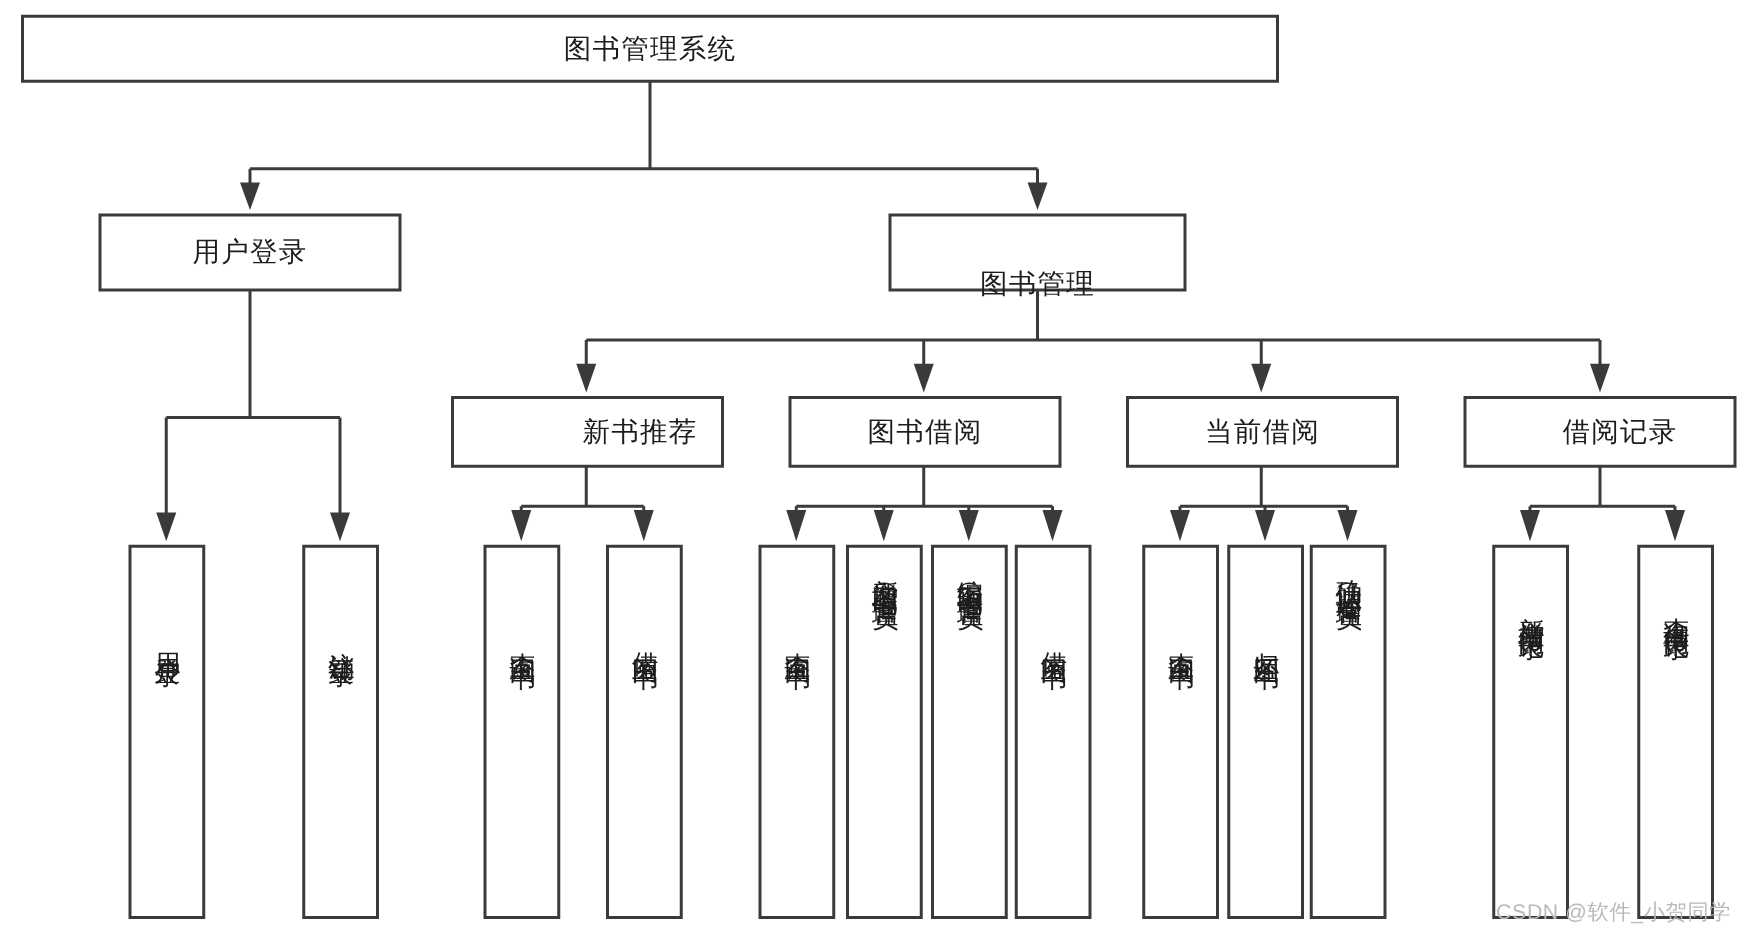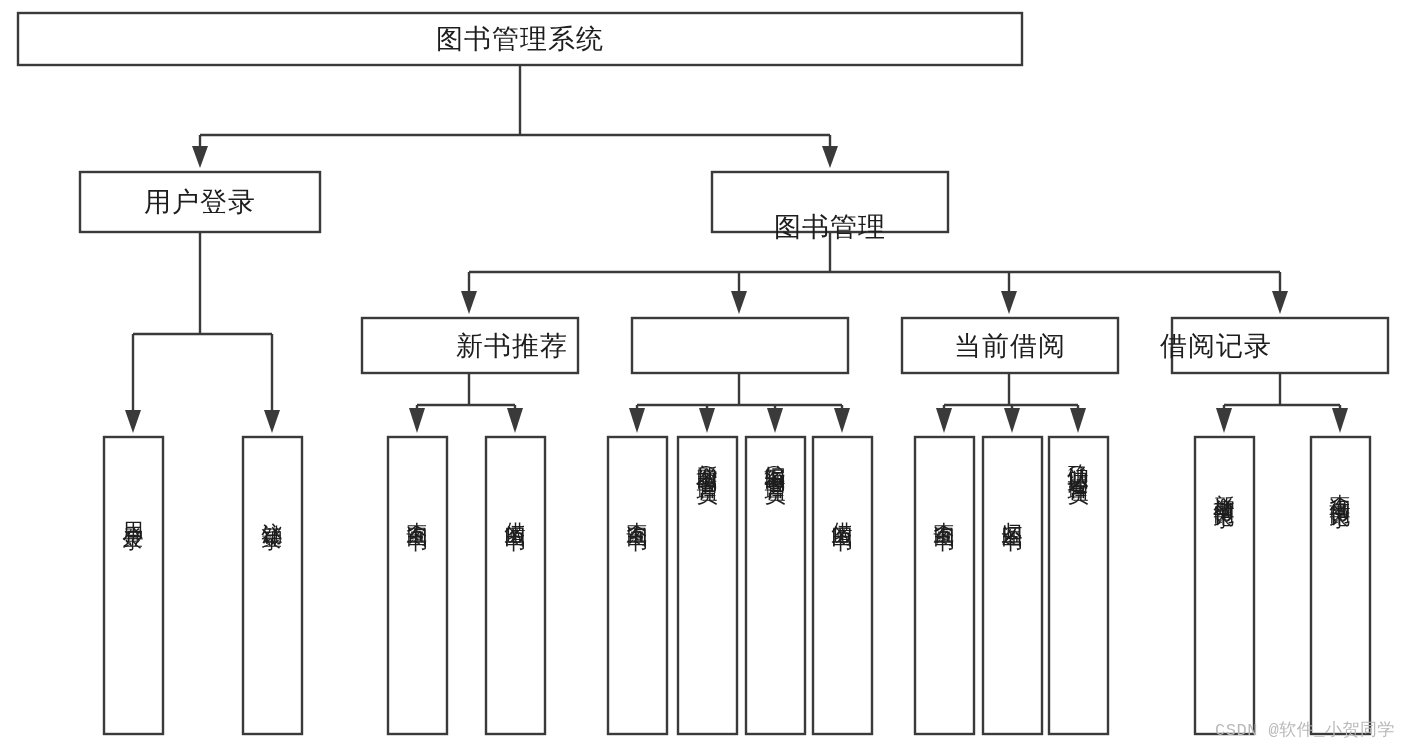--- a/index.html
+++ b/index.html
@@ -62,30 +62,30 @@
   }
   .hlabel-wrap {
     position: absolute;
     display: flex;
     align-items: center;
     justify-content: center;
     pointer-events: none;
   }
   .hlabel-text {
     font-family: Liberation Mono, monospace;
-    font-size: 27px;
+    font-size: 22px;
     color: #1d1d1d;
     letter-spacing: 1px;
     white-space: nowrap;
   }
   #watermark {
     position: absolute;
-    right: 10px;
+    right: 20px;
     bottom: 6px;
-    font-family: Liberation Mono, monospace;
+    font-family: Liberation Sans, sans-serif;
     font-size: 17px;
     color: #b9b9b9;
     white-space: nowrap;
     letter-spacing: 0.5px;
   }
 </style>
 </head>
 <body>
 
 <div id="diagram-root">
@@ -201,24 +201,27 @@
   <div class="hlabel-wrap" style="left:80px; top:172px; width:240px; height:60px;">
     <span class="hlabel-text">用户登录</span>
   </div>
   <div class="hlabel-wrap" style="left:712px; top:172px; width:236px; height:60px;margin-top:25px;">
     <span class="hlabel-text">图书管理</span>
   </div>
 
   <div class="hlabel-wrap" style="left:362px; top:318px; width:216px; height:55px;margin-left:42px;">
     <span class="hlabel-text">新书推荐</span>
   </div>
+  <div class="hlabel-wrap" style="left:632px; top:318px; width:216px; height:55px;">
+    <span class="hlabel-text">图书借阅</span>
+  </div>
   <div class="hlabel-wrap" style="left:902px; top:318px; width:216px; height:55px;">
     <span class="hlabel-text">当前借阅</span>
   </div>
-  <div class="hlabel-wrap" style="left:1108px; top:318px; width:216px; height:55px;">
+  <div class="hlabel-wrap" style="left:1172px; top:318px; width:216px; height:55px;padding-left:16px;">
     <span class="hlabel-text">借阅记录</span>
   </div>
 
   <div class="vlabel-wrap" style="left:104px; top:437px; width:59px; height:297px; padding-top:68px;">
     <span class="vlabel-text">用户登录</span>
   </div>
   <div class="vlabel-wrap" style="left:243px; top:437px; width:59px; height:297px; padding-top:68px;">
     <span class="vlabel-text">注销登录</span>
   </div>
   <div class="vlabel-wrap" style="left:388px; top:437px; width:59px; height:297px; padding-top:68px;">

